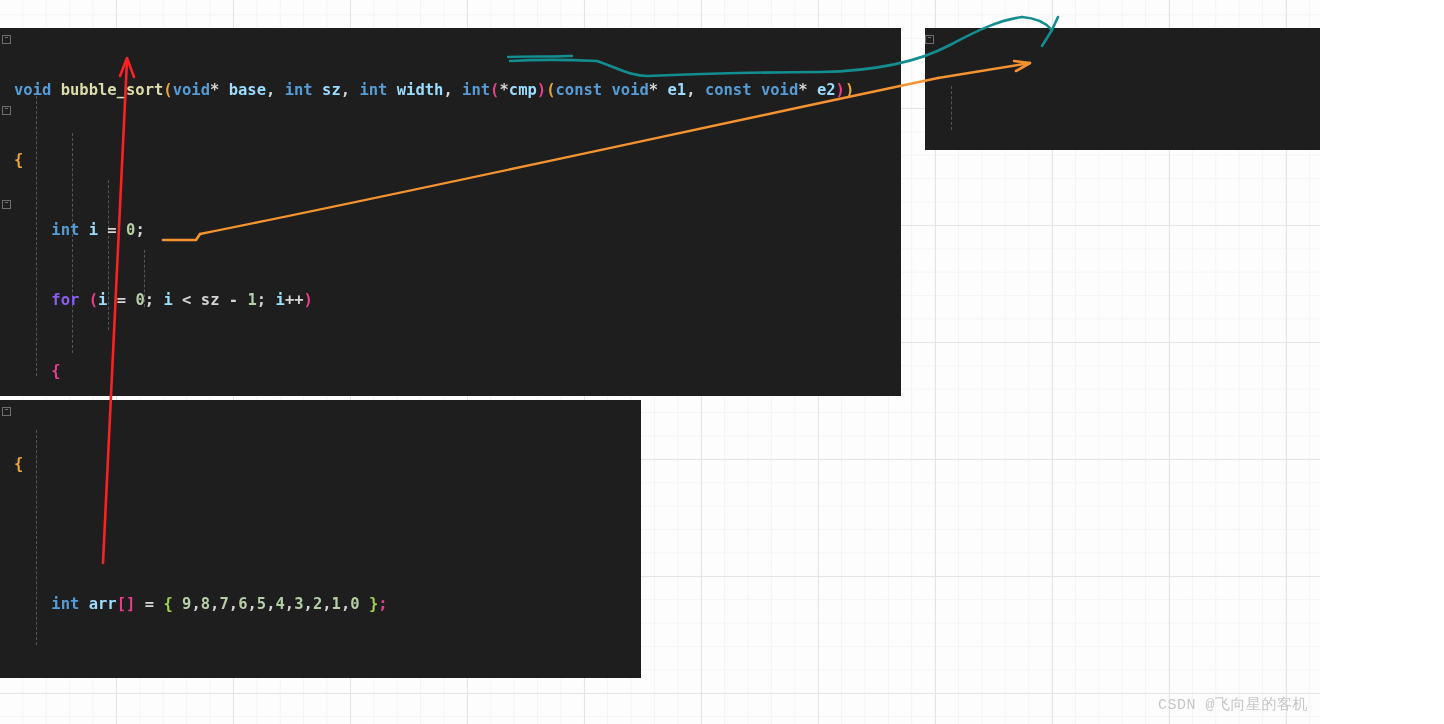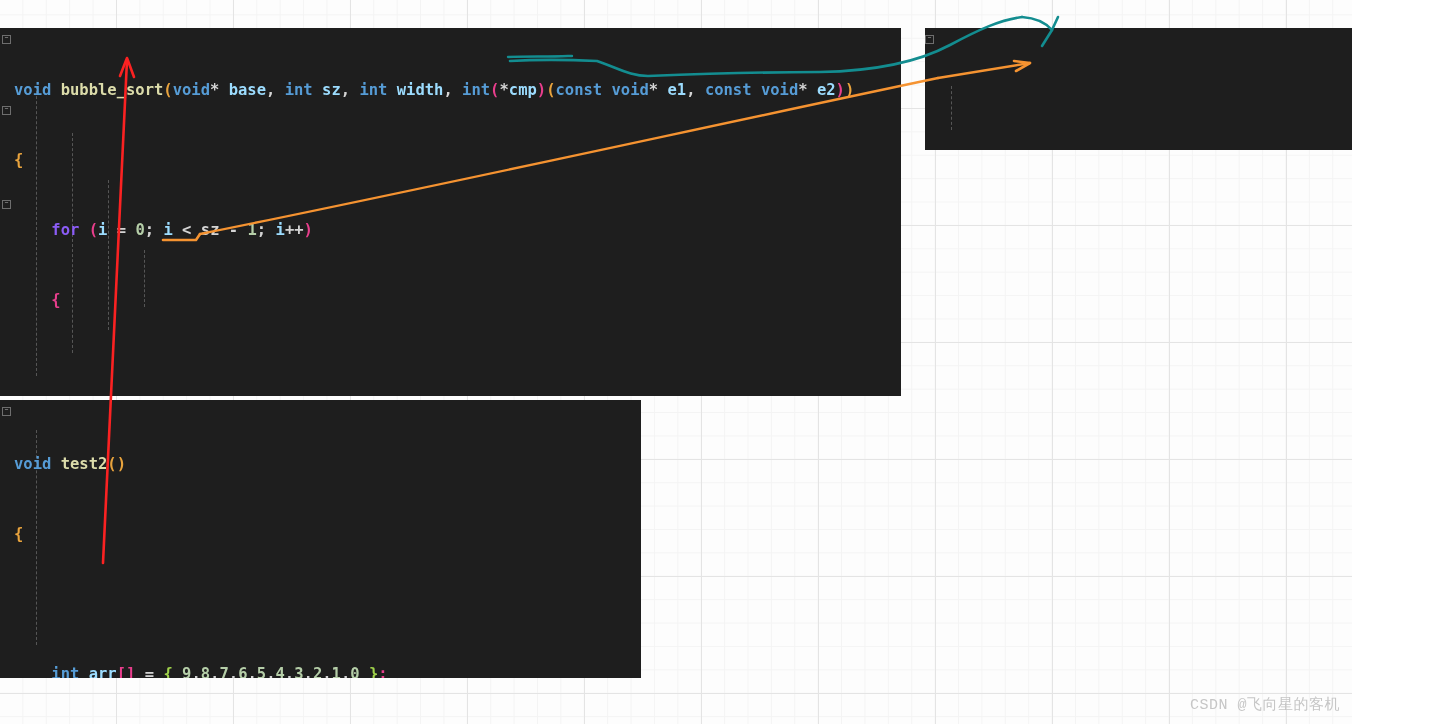--- a/index.html
+++ b/index.html
@@ -14,21 +14,20 @@
     overflow: hidden;
     background-color: #fdfdfd;
     background-image:
       linear-gradient(to right, #e4e4e4 1px, transparent 1px),
       linear-gradient(to bottom, #e4e4e4 1px, transparent 1px),
       linear-gradient(to right, #f4f4f4 1px, transparent 1px),
       linear-gradient(to bottom, #f4f4f4 1px, transparent 1px);
     background-size: 117px 117px, 117px 117px, 23.4px 23.4px, 23.4px 23.4px;
     background-position: -1px -9px, -1px -9px, -1px -9px, -1px -9px;
     font-family: "DejaVu Sans Mono", "Liberation Mono", monospace;
-    padding-left: 32px;
   }
 
   .code-block {
     position: absolute;
     background: #1e1e1e;
     overflow: hidden;
   }
   .gutter {
     position: absolute;
     top: 0;
@@ -114,20 +113,21 @@
     <div class="fold" style="top:172px;"></div>
 
     <div class="guide" style="left:36px; top:58px; height:290px;"></div>
     <div class="guide" style="left:72px; top:105px; height:220px;"></div>
     <div class="guide" style="left:108px; top:152px; height:150px;"></div>
     <div class="guide" style="left:144px; top:222px; height:57px;"></div>
 
     <div class="code-lines" style="left:14px; top:4px;">
       <div class="ln"><span class="kw">void</span> <span class="fn">bubble_sort</span><span class="par">(</span><span class="kw">void</span><span class="op">*</span> <span class="var">base</span><span class="op">,</span> <span class="kw">int</span> <span class="var">sz</span><span class="op">,</span> <span class="kw">int</span> <span class="var">width</span><span class="op">,</span> <span class="kw">int</span><span class="par2">(</span><span class="op">*</span><span class="var">cmp</span><span class="par2">)</span><span class="par">(</span><span class="kw">const</span> <span class="kw">void</span><span class="op">*</span> <span class="var">e1</span><span class="op">,</span> <span class="kw">const</span> <span class="kw">void</span><span class="op">*</span> <span class="var">e2</span><span class="par2">)</span><span class="par">)</span></div>
       <div class="ln"><span class="par">{</span></div>
+      <div class="ln">    <span class="kw">int</span> <span class="var">i</span> <span class="op">=</span> <span class="num">0</span><span class="op">;</span></div>
       <div class="ln">    <span class="ctl">for</span> <span class="par2">(</span><span class="var">i</span> <span class="op">=</span> <span class="num">0</span><span class="op">;</span> <span class="var">i</span> <span class="op">&lt;</span> <span class="op">sz</span> <span class="op">-</span> <span class="num">1</span><span class="op">;</span> <span class="var">i</span><span class="op">++</span><span class="par2">)</span></div>
       <div class="ln">    <span class="par2">{</span></div>
       
       
       
       
       
       
       
       
@@ -146,21 +146,20 @@
       
       
     </div>
   </div>
 
   <div class="code-block" style="left:0px; top:400px; width:641px; height:278px;">
     <div class="gutter" style="left:0;"></div>
     <div class="fold" style="top:7px;"></div>
     <div class="guide" style="left:36px; top:30px; height:215px;"></div>
     <div class="code-lines" style="left:14px; top:6px;">
-      <div class="ln"><span class="kw">void</span> <span class="fn">test2</span><span class="par">()</span></div>
       <div class="ln"><span class="par">{</span></div>
       <div class="ln">&nbsp;</div>
       <div class="ln">    <span class="kw">int</span> <span class="var">arr</span><span class="par2">[]</span> <span class="op">=</span> <span class="par3">{</span> <span class="num">9</span><span class="op">,</span><span class="num">8</span><span class="op">,</span><span class="num">7</span><span class="op">,</span><span class="num">6</span><span class="op">,</span><span class="num">5</span><span class="op">,</span><span class="num">4</span><span class="op">,</span><span class="num">3</span><span class="op">,</span><span class="num">2</span><span class="op">,</span><span class="num">1</span><span class="op">,</span><span class="num">0</span> <span class="par3">}</span><span class="par2">;</span></div>
       
       
       
       
       
       
       

